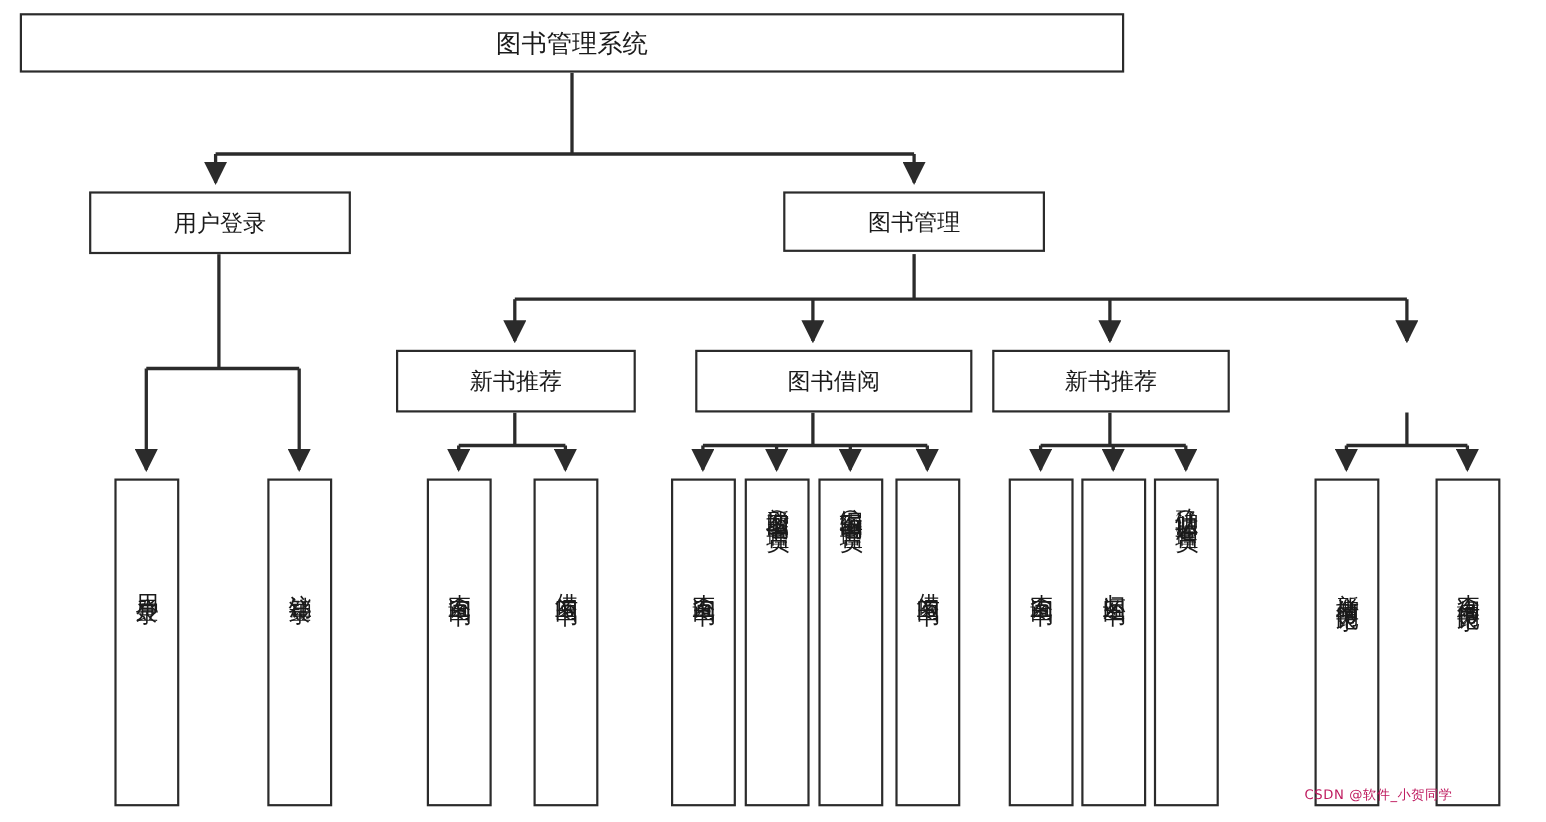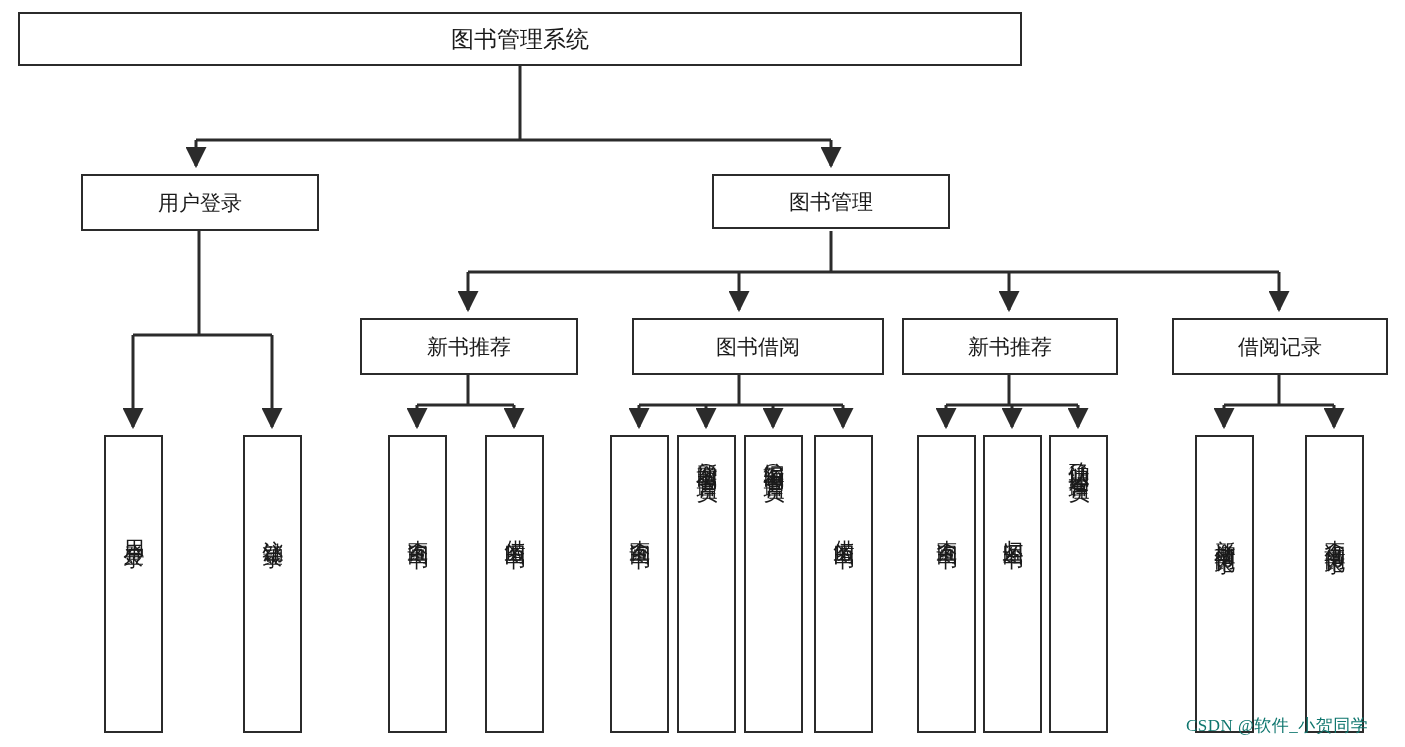--- a/index.html
+++ b/index.html
@@ -56,25 +56,24 @@
     line-height: 1;
     white-space: nowrap;
   }
   .leaf-mid .vtext {
     padding-top: 78px;
   }
   .watermark {
     position: absolute;
     left: 1186px;
     top: 714px;
-    font-size: 17px;
-    color: #0f766e;
+    font-size: 12px;
+    color: #be185d;
     white-space: nowrap;
     letter-spacing: 0.5px;
-    font-family: Liberation Serif, serif;
   }
 </style>
 </head>
 <body>
 
 <div id="canvas">
 
   <svg id="wires" viewBox="0 0 1405 747" width="1405" height="747">
     <defs>
       <marker id="arw" viewBox="0 0 10 10" refX="9" refY="5" markerWidth="7" markerHeight="7" orient="auto-start-reverse">
@@ -126,21 +125,20 @@
   </svg>
 
   <div class="node root" style="left:18px; top:12px; width:1004px; height:54px;">图书管理系统</div>
 
   <div class="node lvl1" style="left:81px; top:174px; width:238px; height:57px;">用户登录</div>
   <div class="node lvl1" style="left:712px; top:174px; width:238px; height:55px;">图书管理</div>
 
   <div class="node lvl2" style="left:360px; top:318px; width:218px; height:57px;">新书推荐</div>
   <div class="node lvl2" style="left:632px; top:318px; width:252px; height:57px;">图书借阅</div>
   <div class="node lvl2" style="left:902px; top:318px; width:216px; height:57px;">新书推荐</div>
-  <div class="node lvl2" style="left:1172px; top:318px; width:216px; height:57px;">借阅记录</div>
 
   <div class="node leaf leaf-mid" style="left:104px; top:435px; width:59px; height:298px;">
     <span class="vtext">用户登录</span>
   </div>
   <div class="node leaf leaf-mid" style="left:243px; top:435px; width:59px; height:298px;">
     <span class="vtext">注销登录</span>
   </div>
 
   <div class="node leaf leaf-mid" style="left:388px; top:435px; width:59px; height:298px;">
     <span class="vtext">查询图书</span>

